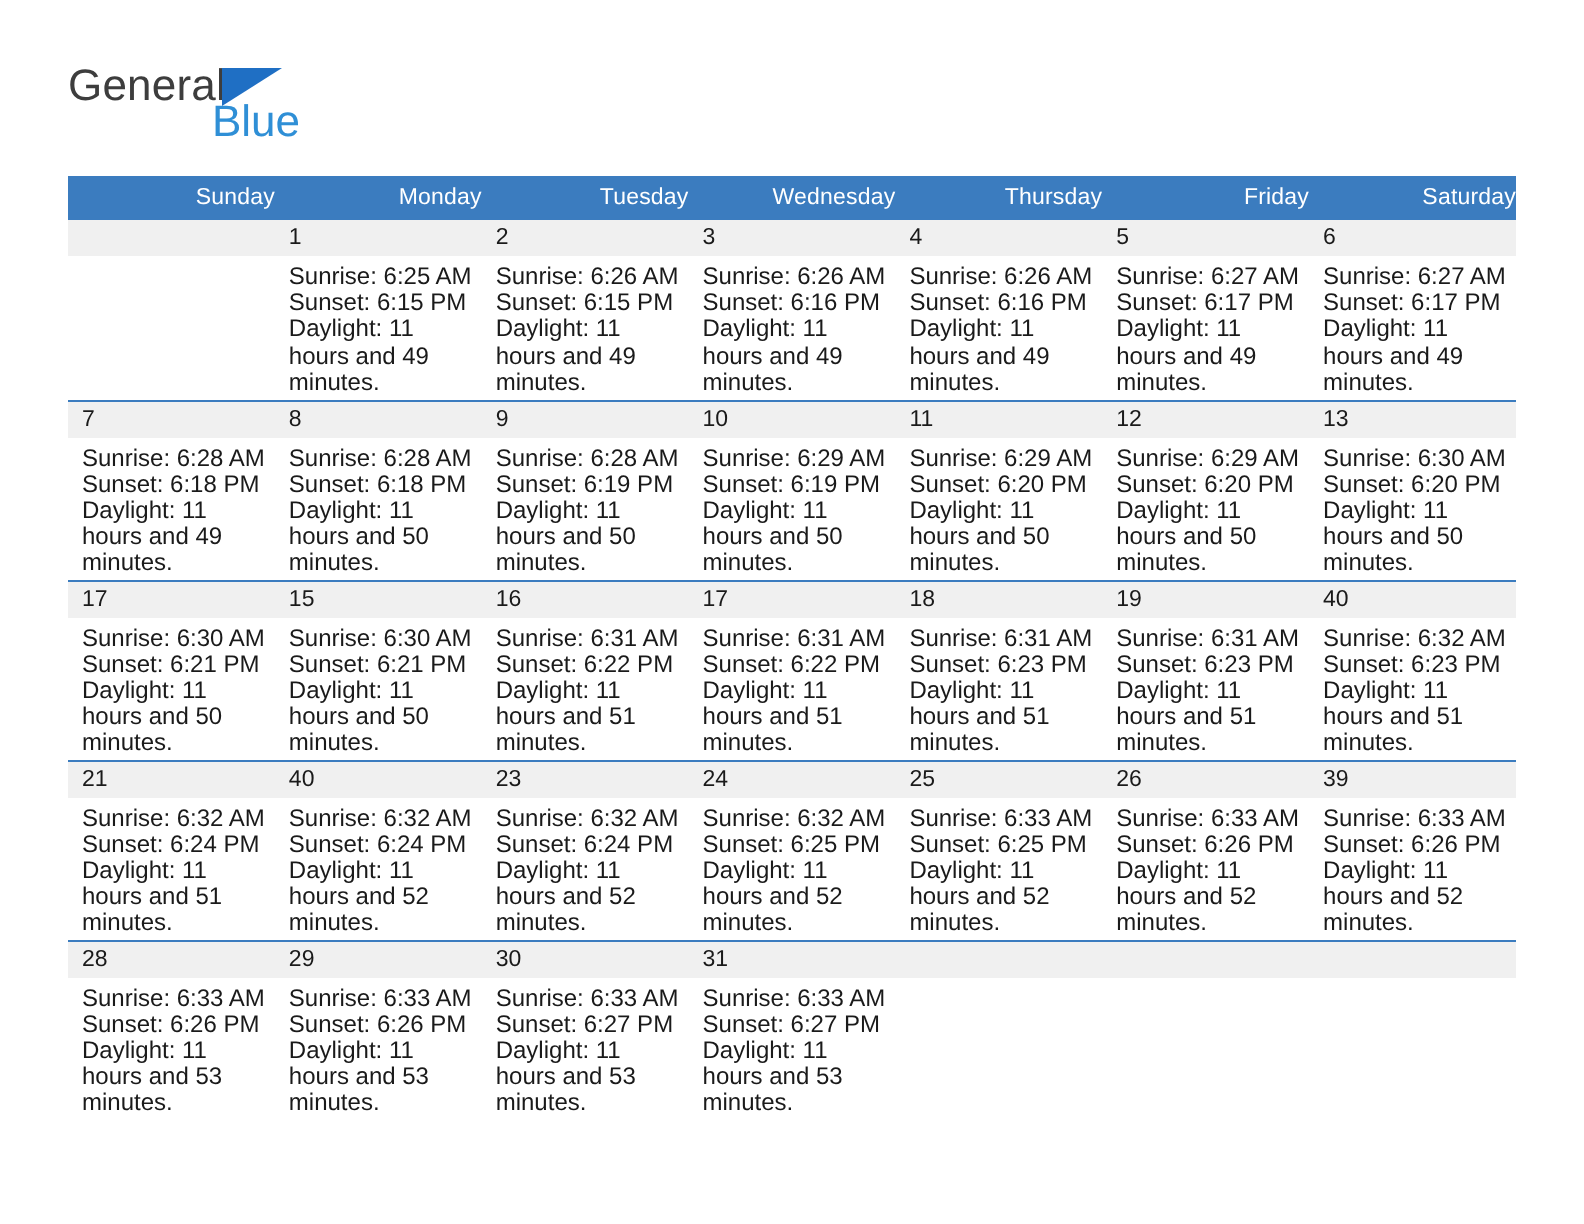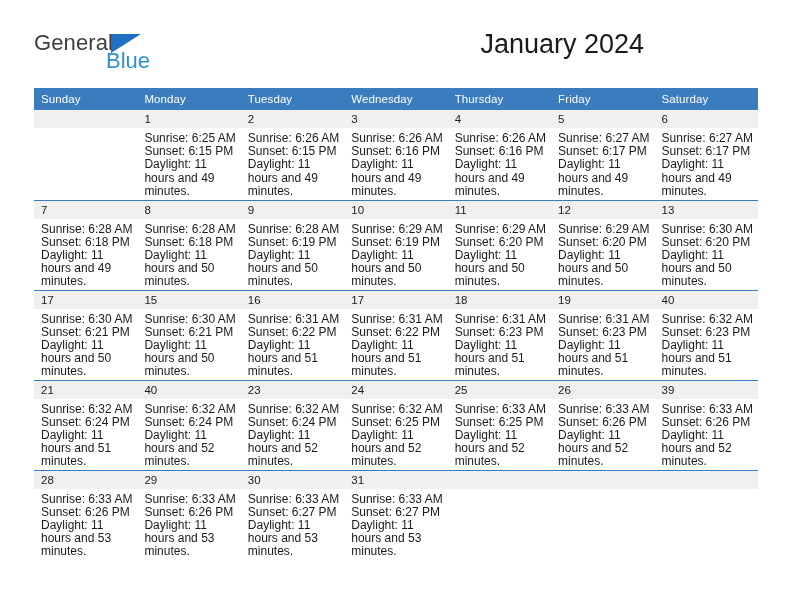--- a/index.html
+++ b/index.html
@@ -87,21 +87,21 @@
     margin: 12px 34px 0 34px;
     width: 724px;
     border-collapse: collapse;
     table-layout: fixed;
   }
   .calendar th {
     background: #3b7cbf;
     color: #ffffff;
     font-size: 11.5px;
     font-weight: normal;
-    text-align: left;
+    text-align: right;
     padding: 5px 0 5px 7px;
     height: 20px;
     box-sizing: border-box;
     letter-spacing: 0.1px;
   }
   .week-row td {
     vertical-align: top;
     padding: 0;
     border-top: 1.3px solid #3b7cbf;
     height: 90px;
@@ -144,21 +144,20 @@
 <div class="page">
 
   <div class="header">
 
     <div class="brand">
       <span class="brand-general">General</span><span class="brand-triangle"></span>
       <span class="brand-blue">Blue</span>
     </div>
 
     <div class="title-block">
-      <h1 class="cal-title">January 2024</h1>
     </div>
 
   </div>
 
   <table class="calendar">
     <thead>
       <tr id="weekday-row">
           <th>Sunday</th>
           <th>Monday</th>
           <th>Tuesday</th>

